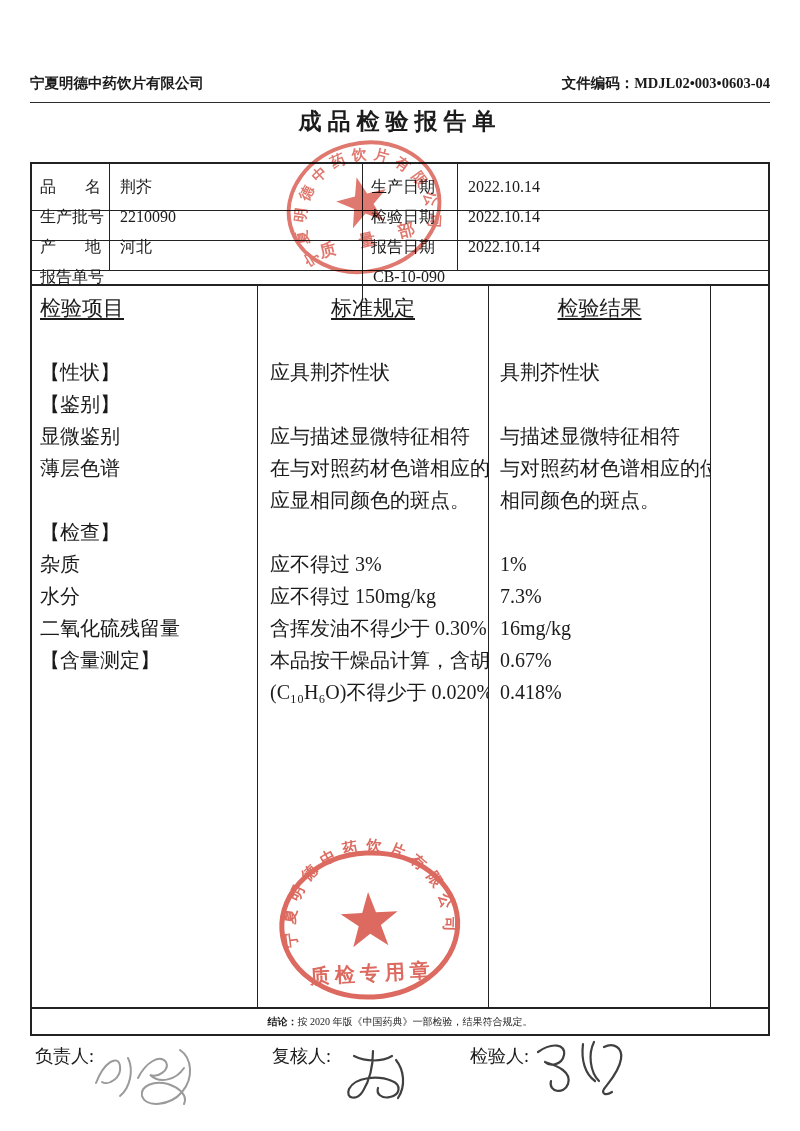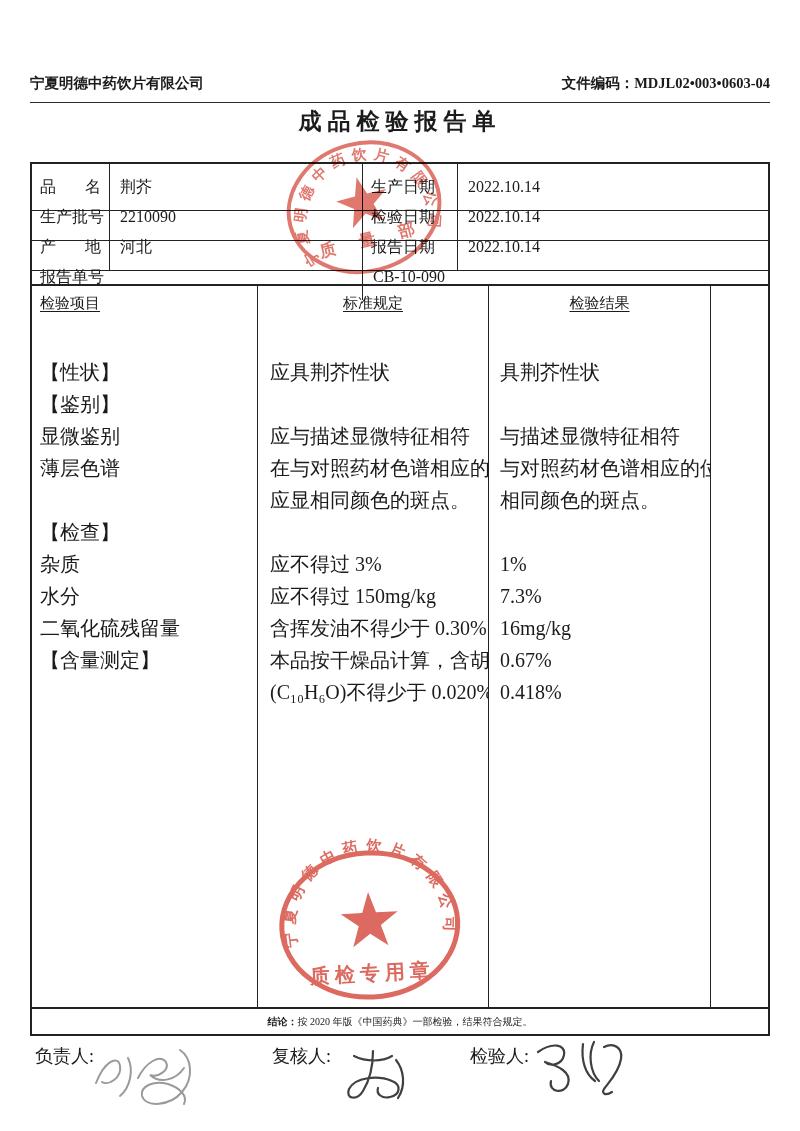--- a/index.html
+++ b/index.html
@@ -21,21 +21,21 @@
   .ic.rowend{border-bottom:none;}
   .ic.span-a{grid-column:1/3;}
   .ic.span-b{grid-column:3/5;border-right:none;}
   .ic.val{padding-left:10px;}
 
   
   .main-table{position:absolute;left:30px;top:262px;width:740px;height:723px;box-sizing:border-box;
     border:2px solid #222;border-top:none;display:grid;grid-template-columns:226px 231px 222px 57px;}
   .mcol{border-right:1px solid #222;overflow:hidden;}
   .mcol.colend{border-right:none;}
-  .mhead-wrap{height:30px;padding-top:8px;font-size:15px;}
+  .mhead-wrap{height:30px;padding-top:8px;font-size:21px;}
   .mhead{text-decoration:underline;text-underline-offset:3px;}
   .mcol-item .mhead-wrap{padding-left:8px;text-align:left;}
   .mcol-standard .mhead-wrap,.mcol-result .mhead-wrap{text-align:center;}
   .lines{margin-top:32px;}
   .t-line{height:32px;line-height:32px;font-size:20px;white-space:nowrap;}
   .mcol-item .t-line{padding-left:8px;}
   .mcol-standard .t-line{padding-left:12px;}
   .mcol-result .t-line{padding-left:11px;}
 
   

